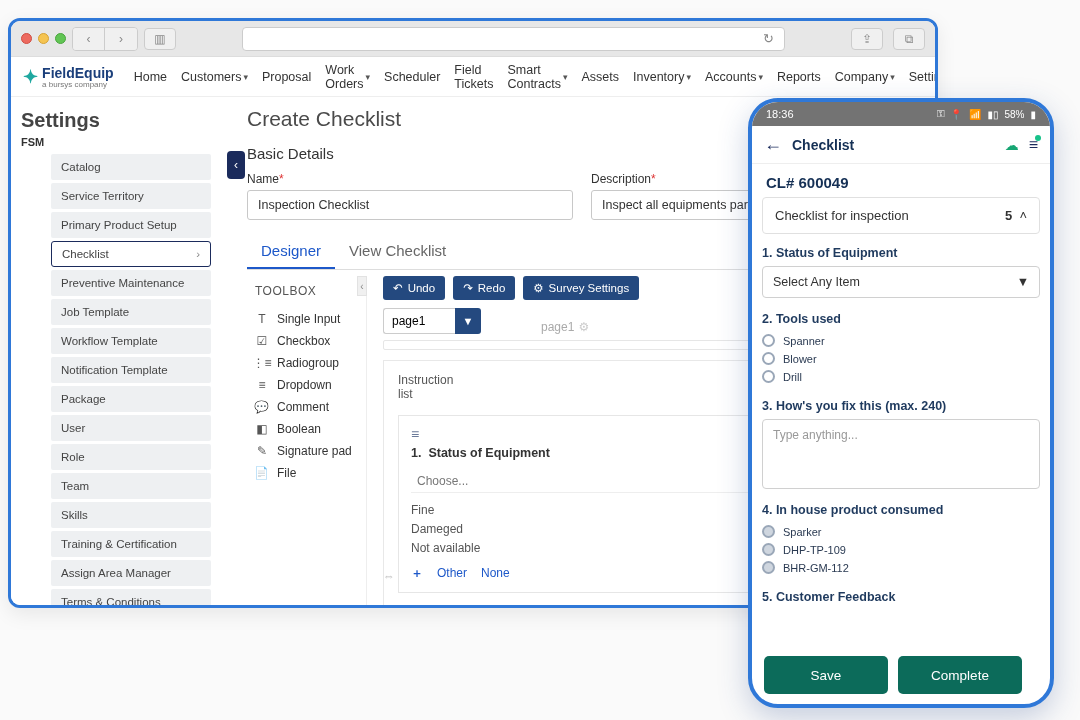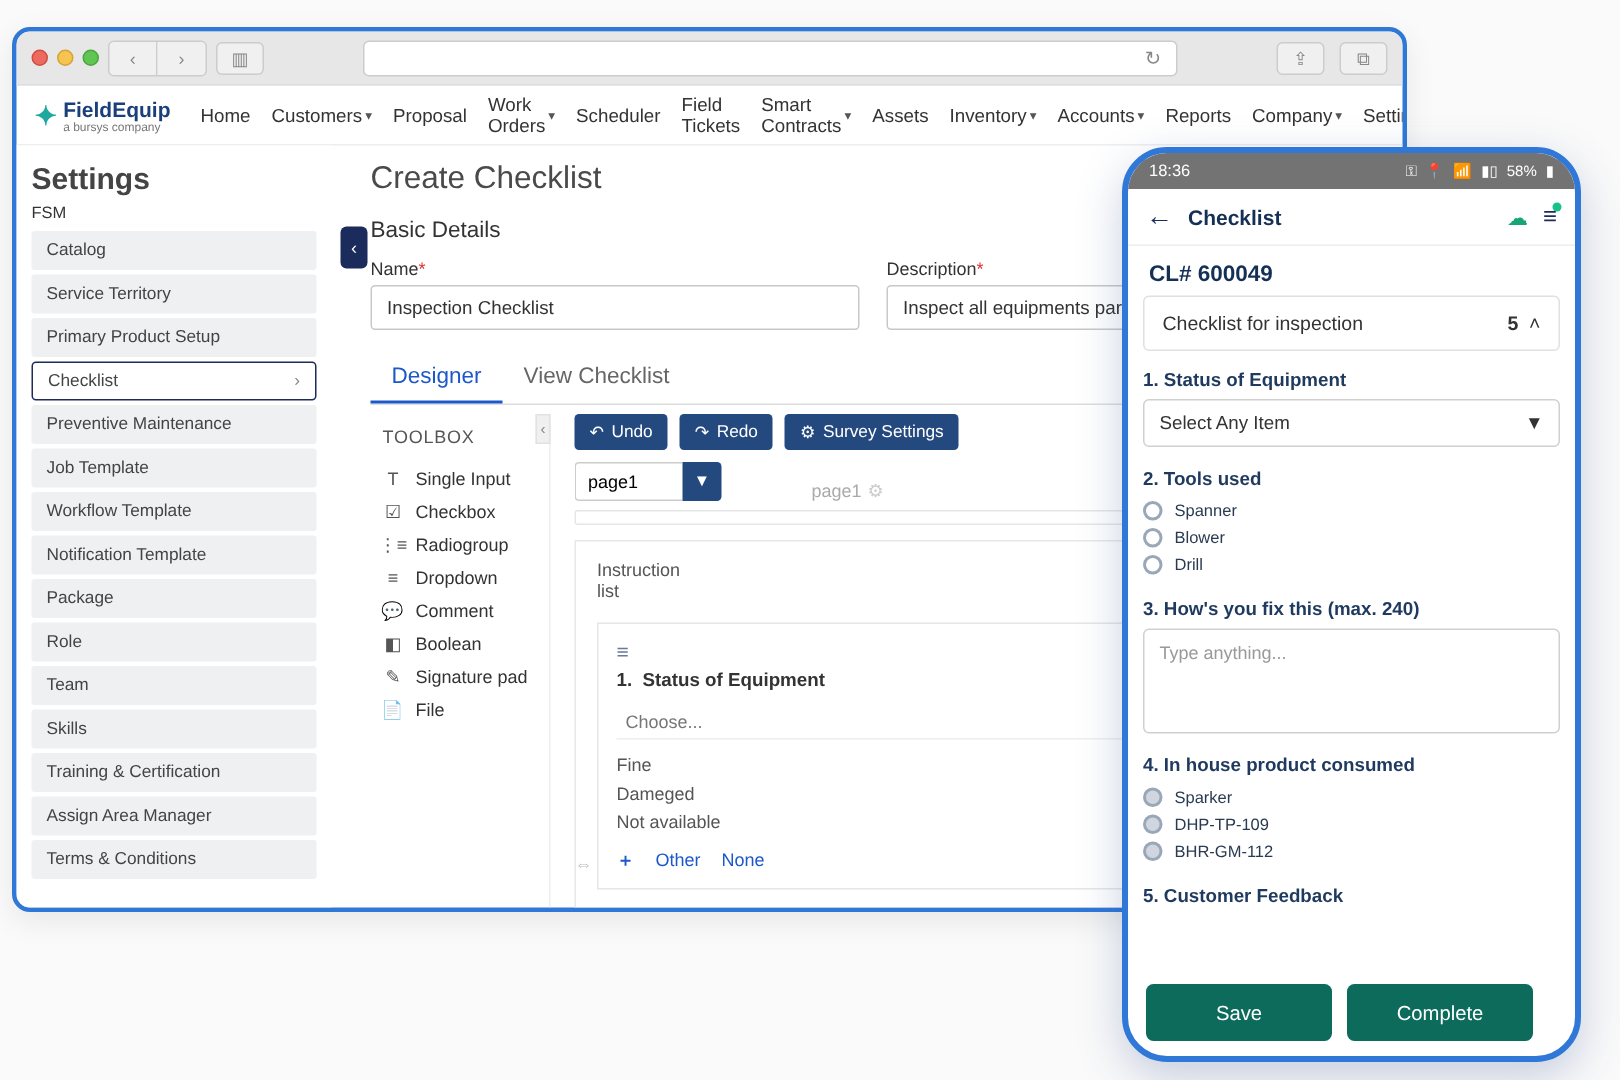--- a/index.html
+++ b/index.html
@@ -22,22 +22,22 @@
 
 .topnav { height: 40px; display: flex; align-items: center; padding: 0 12px; gap: 14px; font-size: 12.5px; border-bottom: 1px solid #eee; color:#333; }
 .logo { display:flex; align-items:center; gap:4px; font-weight:600; color:#1b3f7b; font-size:14px; margin-right:6px;}
 .logo .sub { font-size:8px; color:#777; font-weight:400; display:block; line-height:1; }
 .topnav-item { cursor:pointer; display:flex; align-items:center; gap:2px; }
 .caret { font-size:9px; color:#555; }
 
 .app-body { display:flex; height: calc(100% - 76px); }
 .sidebar { width: 210px; padding: 12px 10px; background:#fff; }
 .sidebar h2 { font-size: 20px; color:#444; margin-bottom:4px; }
-.sidebar .section-label { font-size:11px; font-weight:400; color:#333; margin-bottom:6px; }
-.sb-item { height: 26px; display:flex; align-items:center; padding:0 10px; font-size:11.5px; color:#444; background:#eef0f2; margin-bottom:3px; border-radius:2px; cursor:pointer; }
+.sidebar .section-label { font-size:11px; font-weight:700; color:#333; margin-bottom:6px; }
+.sb-item { height: 26px; display:flex; align-items:center; padding:0 10px; font-size:11.5px; color:#444; background:#eef0f2; margin-bottom:3px; border-radius:2px; cursor:pointer;margin-left:30px; }
 .sb-item.active { background:#fff; border:1px solid #1b2b5c; border-radius:3px; }
 
 .collapse-nub { position:absolute; left:216px; top:130px; width:18px; height:28px; background:#1b2b5c; border-radius:4px; display:flex;align-items:center;justify-content:center;color:#fff;font-size:12px; }
 
 .main { flex:1; padding: 10px 18px 10px 26px; overflow:hidden; }
 .main h1 { font-size: 21px; color:#4a4a4a; font-weight:500; margin-bottom:14px; }
 .sub-h { font-size:15px; color:#333; margin-bottom:10px; }
 .form-row { display:flex; gap:18px; margin-bottom:14px; }
 .field { flex:1; }
 .field label { display:block; font-size:12px; color:#333; margin-bottom:4px; }
@@ -192,20 +192,21 @@
       <div class="sb-item">Primary Product Setup</div>
       <div class="sb-item active" style="justify-content:space-between;">
         <span>Checklist</span>
         <span style="color:#888;">›</span>
       </div>
       <div class="sb-item">Preventive Maintenance</div>
       <div class="sb-item">Job Template</div>
       <div class="sb-item">Workflow Template</div>
       <div class="sb-item">Notification Template</div>
       <div class="sb-item">Package</div>
+      <div class="sb-item">User</div>
       <div class="sb-item">Role</div>
       <div class="sb-item">Team</div>
       <div class="sb-item">Skills</div>
       <div class="sb-item">Training &amp; Certification</div>
       <div class="sb-item">Assign Area Manager</div>
       <div class="sb-item">Terms &amp; Conditions</div>
     </div>
 
     <div class="collapse-nub">‹</div>
 

